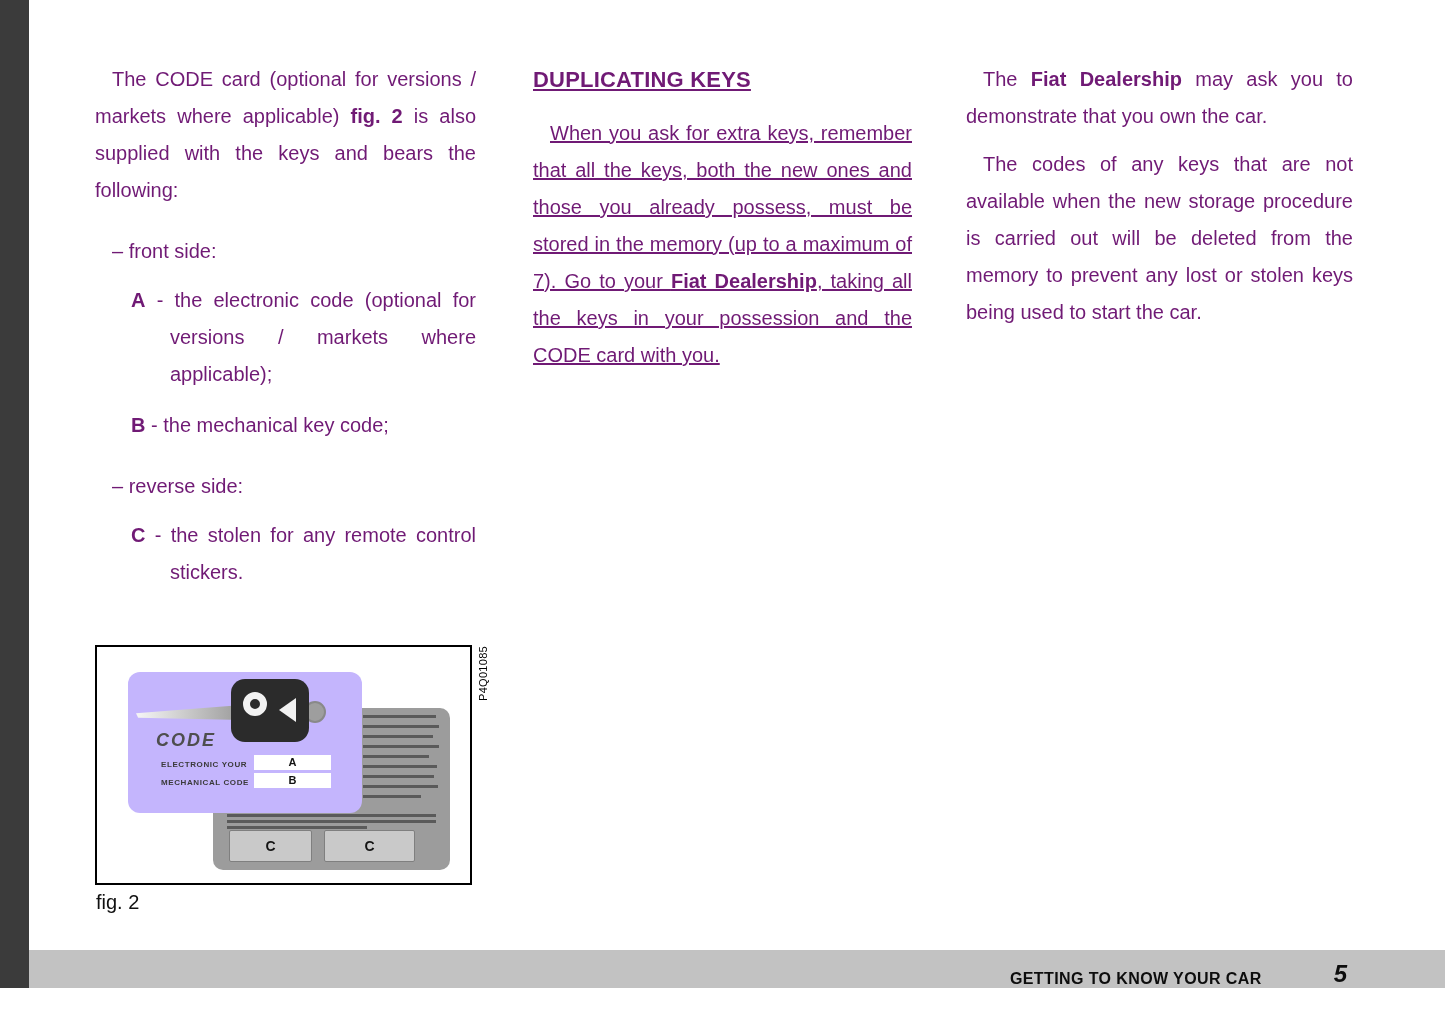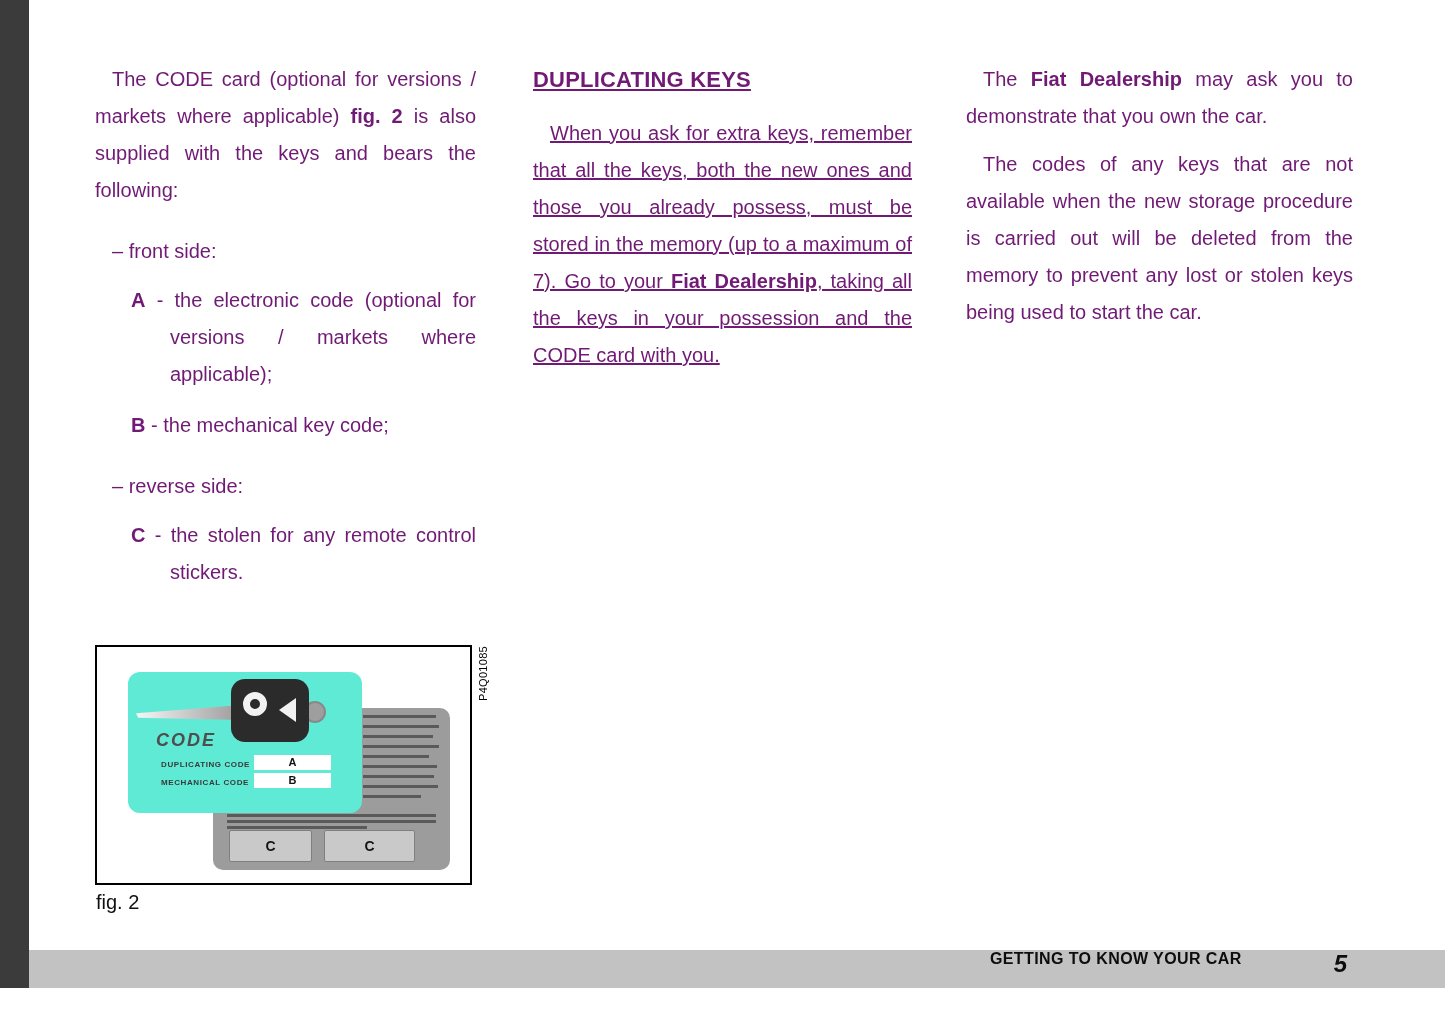--- a/index.html
+++ b/index.html
@@ -6,21 +6,21 @@
   html, body { background:#ffffff; }
   .page {
     position:relative; width:1445px; height:1026px; background:#ffffff;
     font-family:"Liberation Sans", sans-serif; color:#101010; overflow:hidden;
   }
 
   
   .edge-bar { position:absolute; left:0; top:0; width:29px; height:988px; background:#3b3b3b; }
 
   
-  .footer { position:absolute; left:29px; top:950px; width:1416px; height:38px; background:#c2c2c2; display:flex; align-items:flex-start;gap:20px; }
+  .footer { position:absolute; left:29px; top:950px; width:1416px; height:38px; background:#c2c2c2; display:flex; align-items:flex-end; }
   .footer-label { margin-left:auto; font-weight:700; font-size:16px; letter-spacing:0.4px; color:#0d0d0d; }
   .footer-num { font-weight:700; font-style:italic; font-size:24px; margin:0 98px 0 72px; color:#0d0d0d; }
 
   
   .col { position:absolute; top:61px; font-size:20px; line-height:37px; color:#701a75; }
   .col-1 { left:95px;  width:381px; }
   .col-2 { left:533px; width:379px;text-decoration:underline; }
   .col-3 { left:966px; width:387px; }
 
   .heading { font-size:22px; font-weight:700; letter-spacing:0.2px; margin:0 0 17px 0; }
@@ -33,21 +33,21 @@
 
   
   .figure { position:absolute; left:95px; top:645px; width:377px; height:240px; border:2px solid #000; background:#fff; overflow:hidden; }
 
   .card-back { position:absolute; left:116px; top:61px; width:237px; height:162px; background:#9c9c9c; border-radius:10px; }
   .tlines i { position:absolute; display:block; height:3px; background:#5a5a5a; }
   .cbox { position:absolute; top:122px; height:32px; background:#c9c9c9; border:1px solid #7f7f7f; text-align:center; font-weight:700; font-size:14px; line-height:30px; color:#141414; border-radius:2px; }
   .cbox-1 { left:16px;  width:83px; }
   .cbox-2 { left:111px; width:91px; }
 
-  .card-front { position:absolute; left:31px; top:25px; width:234px; height:141px; background:#5eead4; border-radius:12px; }
+  .card-front { position:absolute; left:31px; top:25px; width:234px; height:141px; background:#c4b5fd; border-radius:12px; }
   .keyring-hole { position:absolute; left:176px; top:29px; width:22px; height:22px; border-radius:50%; background:#9e9e9e; border:2px solid #898989; }
   .key-blade { position:absolute; left:8px; top:33px; width:106px; height:15px;
     background:linear-gradient(to right,#f6f6f6,#9a9a9a);
     clip-path:polygon(0 55%, 100% 0, 100% 100%, 2% 85%); }
   .key-head { position:absolute; left:103px; top:7px; width:78px; height:63px; background:#2b2b2b; border-radius:14px; }
   .code-logo-ring { position:absolute; left:12px; top:13px; width:24px; height:24px; border:7px solid #f2f2f2; border-radius:50%; }
   .code-logo-tri { position:absolute; left:48px; top:19px; width:0; height:0;
     border-top:12px solid transparent; border-bottom:12px solid transparent; border-right:17px solid #f2f2f2; }
 
   .card-title { position:absolute; left:28px; top:58px; font-size:18px; font-weight:700; font-style:italic; color:#4e4e4e; letter-spacing:2px; }
@@ -110,21 +110,21 @@
     </div>
 
     <div class="card-front">
       <div class="keyring-hole"></div>
       <div class="key-blade"></div>
       <div class="key-head">
         <div class="code-logo-ring"></div>
         <div class="code-logo-tri"></div>
       </div>
       <div class="card-title">CODE</div>
-      <div class="flabel flabel-1">DUPLICATING CODE</div>
+      <div class="flabel flabel-1">ELECTRONIC YOUR</div>
       <div class="valbox valbox-a"><span>A</span></div>
       <div class="flabel flabel-2">MECHANICAL CODE</div>
       <div class="valbox valbox-b"><span>B</span></div>
     </div>
 
   </div>
 
   <div class="photo-code">P4Q01085</div>
   <div class="fig-caption">fig. 2</div>
 

